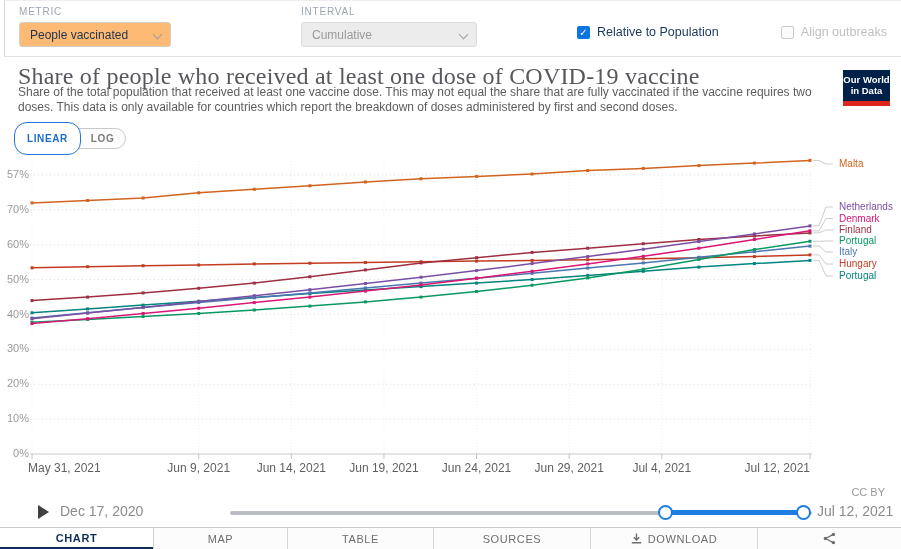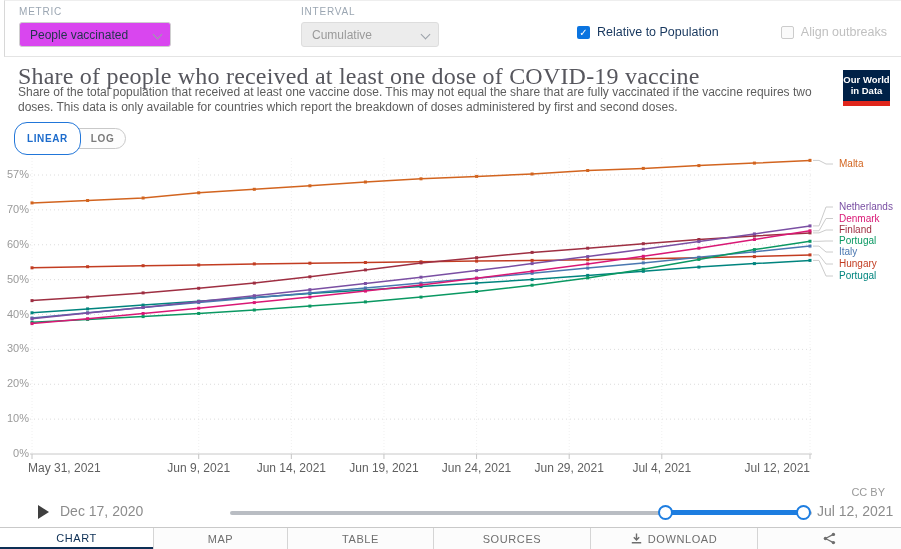--- a/index.html
+++ b/index.html
@@ -3,21 +3,21 @@
 <meta charset="utf-8">
 <style>
   * { margin:0; padding:0; box-sizing:border-box; }
   html,body { width:901px; height:549px; background:#fff; font-family:"Liberation Sans",sans-serif; overflow:hidden; }
   #app { position:relative; width:901px; height:549px; background:#fff; }
 
   
   .controls { position:absolute; left:4px; top:0; right:0; height:57px; background:#fff;
               border-left:1px solid #d8d8d8; border-bottom:1px solid #e4e4e4; border-top:1px solid #eee; }
   .ctl-label { position:absolute; top:5px; font-size:10px; letter-spacing:.8px; color:#9ba6b2; text-transform:uppercase; }
-  .select { position:absolute; top:21px; height:25px; border:1px solid #cfcfcf; border-radius:3px; background:#d946ef;
+  .select { position:absolute; top:21px; height:25px; border:1px solid #cfcfcf; border-radius:3px; background:#fdba74;
             font-size:12px; color:#24354d; display:flex; align-items:center; padding:0 10px; cursor:pointer; }
   .select.disabled { background:#ececec; color:#9a9a9a; border-color:#ddd; cursor:default; }
   .chev { position:absolute; right:9px; top:8px; width:7px; height:7px; border-right:1.5px solid #9aa0a8; border-bottom:1.5px solid #9aa0a8; transform:rotate(45deg); }
   .chkrow { position:absolute; top:24px; display:flex; align-items:center; gap:7px; font-size:12.5px; }
   .chkbox { width:13px; height:13px; border-radius:2px; display:flex; align-items:center; justify-content:center; font-size:10px; }
   .chkbox.checked { background:#0b74e0; color:#fff; }
   .chkbox.empty { border:1px solid #ccc; background:#fafafa; }
   .chk-on { color:#17375e; }
   .chk-off { color:#c0c0c0; }
 
@@ -52,35 +52,35 @@
   .track { position:absolute; left:230px; top:511px; width:582px; height:4px; background:#b9bdc3; border-radius:2px; cursor:pointer; }
   .track-active { position:absolute; left:665px; top:510px; width:138px; height:5px; background:#1d7de0; border-radius:2px; }
   .handle { position:absolute; top:505px; width:15px; height:15px; border-radius:50%; background:#fff; border:2.5px solid #1d7de0; cursor:grab; }
   .handle.left { left:658px; } .handle.right { left:796px; }
 
   
   .tabs { position:absolute; left:0; right:0; bottom:0; height:22px; display:flex; border-top:1px solid #c9c9c9; background:#fcfcfc; }
   .tab { display:flex; align-items:center; justify-content:center; gap:6px; font-size:11px; letter-spacing:.6px;
          color:#6e6e6e; border-left:1px solid #d5d5d5; cursor:pointer; background:#fcfcfc; }
   .tab:first-child { border-left:none; }
-  .tab.active { background:#fff; color:#0d2f55; font-weight:400; border-bottom:2px solid #0d2f55; }
+  .tab.active { background:#fff; color:#0d2f55; font-weight:700; border-bottom:2px solid #0d2f55; }
 </style>
 </head>
 <body>
 
 <div id="app">
 
   <div class="controls">
     <div class="ctl-label" style="left:14px">METRIC</div>
     <div class="select" style="left:14px; width:152px">
       <span>People vaccinated</span>
       <span class="chev"></span>
     </div>
     <div class="ctl-label" style="left:296px">INTERVAL</div>
-    <div class="select disabled" style="left:296px; width:138px">
+    <div class="select disabled" style="left:296px; width:176px">
       <span>Cumulative</span>
       <span class="chev"></span>
     </div>
     <div class="chkrow" style="left:572px">
       <span class="chkbox checked">✓</span>
       <span class="chk-on">Relative to Population</span>
     </div>
     <div class="chkrow" style="right:14px">
       <span class="chkbox empty"></span>
       <span class="chk-off">Align outbreaks</span>

